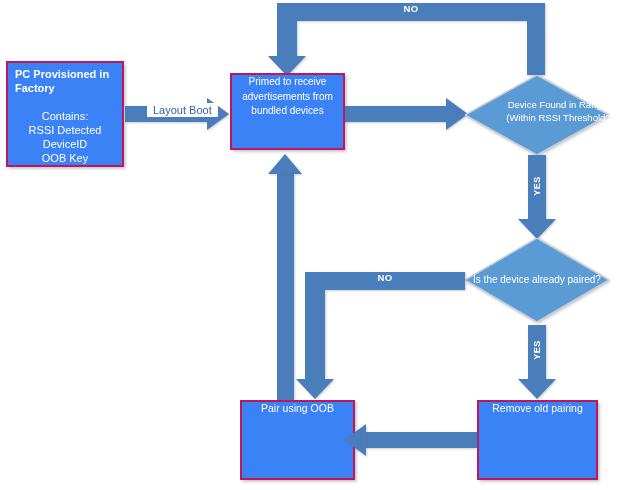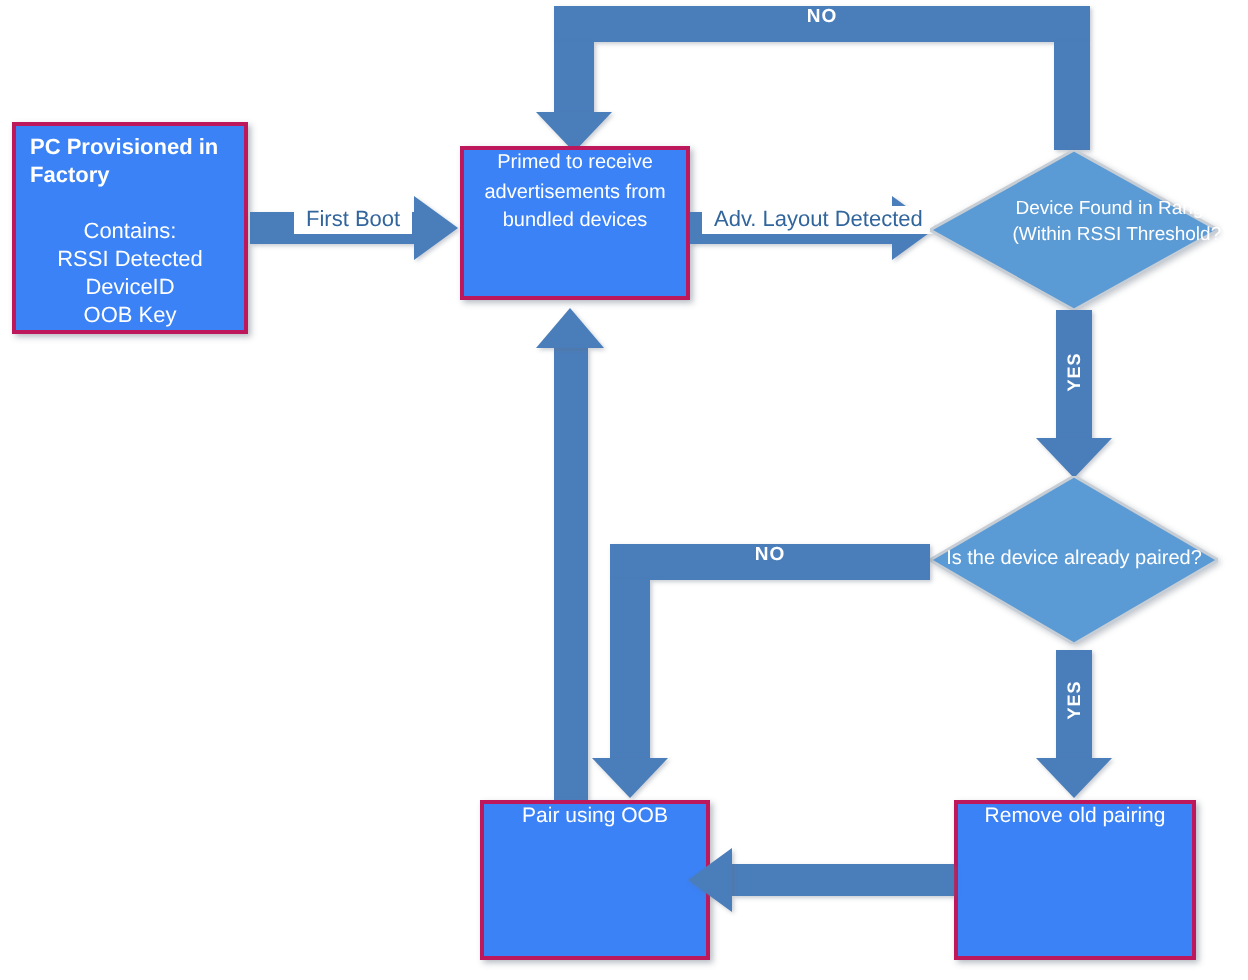--- a/index.html
+++ b/index.html
@@ -91,29 +91,28 @@
     <div class="ttl">PC Provisioned in Factory</div>
     <div class="gap"></div>
     <div class="ln">Contains:</div>
     <div class="ln">RSSI Detected</div>
     <div class="ln">DeviceID</div>
     <div class="ln">OOB Key</div>
   </div>
 
   <div class="bar" id="fb-shaft"></div>
   <div class="head h-right" id="fb-head"></div>
-  <div class="chip" id="fb-chip">First Boot</div>
+  <div class="chip" id="fb-chip">Layout Boot</div>
 
   <div class="node center" id="primed">
     <span>Primed to receive advertisements from bundled devices</span>
   </div>
 
   <div class="bar" id="adv-shaft"></div>
   <div class="head h-right" id="adv-head"></div>
-  <div class="chip" id="adv-chip">Adv. Layout Detected</div>
 
   <svg class="dsvg" id="d1" width="144" height="80">
     <polygon points="72,0 144,40 72,80 0,40" fill="#5B9BD5" stroke="#C7CDD4" stroke-width="1.5"></polygon>
   </svg>
   <div class="dlabel" id="d1-label">
     <div>Device Found in Range?</div>
     <div>(Within RSSI Threshold?)</div>
   </div>
 
   <div class="bar" id="yes1-shaft"></div>

